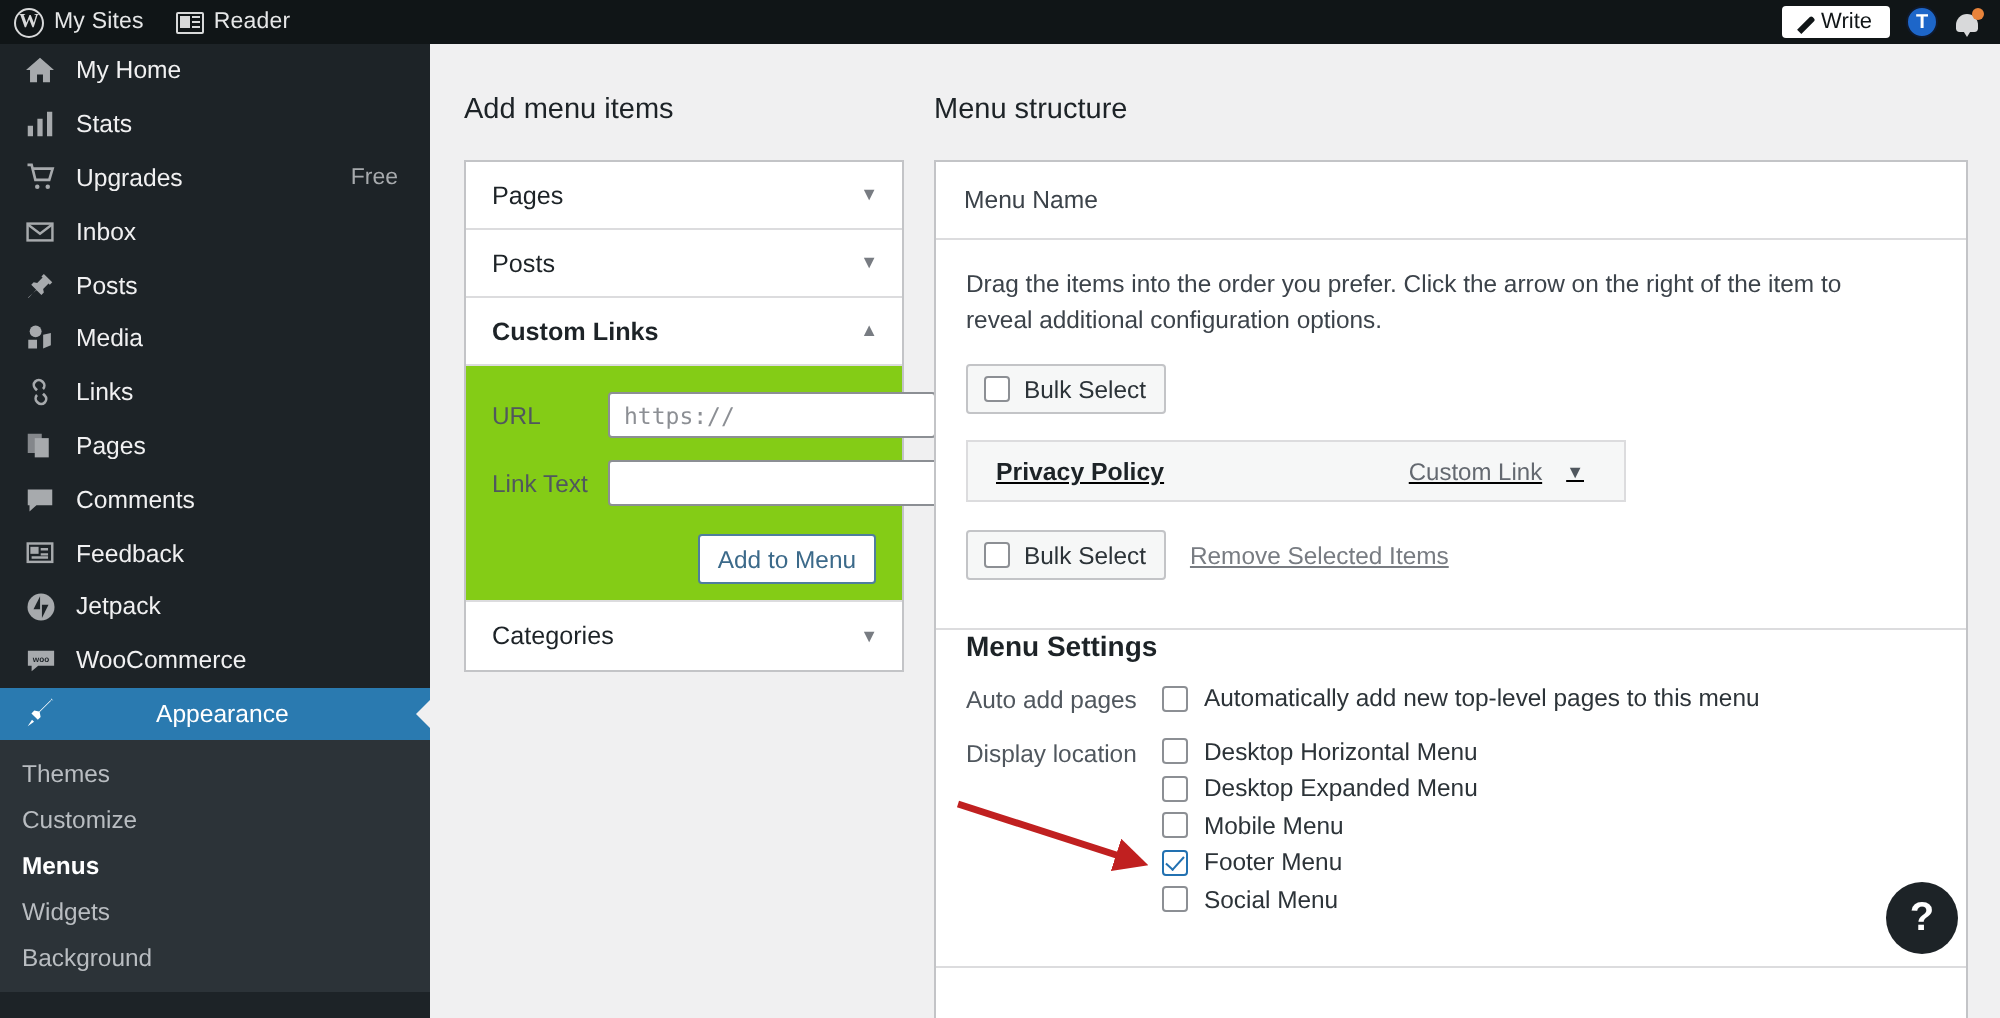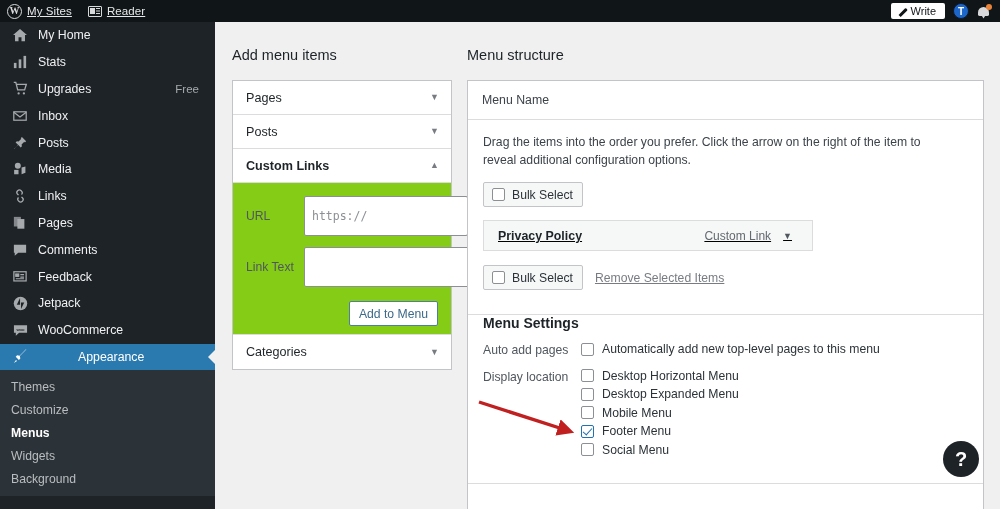--- a/index.html
+++ b/index.html
@@ -26,21 +26,20 @@
     font-size: 11px;
     z-index: 50;
   }
   .ab-item {
     display: flex; align-items: center;
     height: 22px;
     padding: 0 9px 0 7px;
     gap: 5px;
     color: #e6e7e8;
     white-space: nowrap;
-    text-decoration: underline;
   }
   .ab-item .lbl { font-size: 11.5px; letter-spacing: .1px; }
   .wp-logo {
     width: 15px; height: 15px; border-radius: 50%;
     border: 1.6px solid #d8d9da;
     position: relative;
     display: inline-block;
   }
   .wp-logo::before {
     content: "W";
@@ -219,21 +218,21 @@
   .field-row {
     display: flex; align-items: center;
     margin-bottom: 11px;
   }
   .field-row label {
     width: 58px; flex: 0 0 58px;
     font-size: 12.2px; color: #50575e;
   }
   .field-row input {
     flex: 1 1 auto;
-    height: 40px;
+    height: 23px;
     border: 1px solid #8c8f94;
     border-radius: 2px;
     padding: 0 7px;
     font-size: 12.3px;
     color: #2c3338;
     background: #fff;
     outline: none;
   }
   .field-row input.mono {
     font-family: "DejaVu Sans Mono", monospace;

